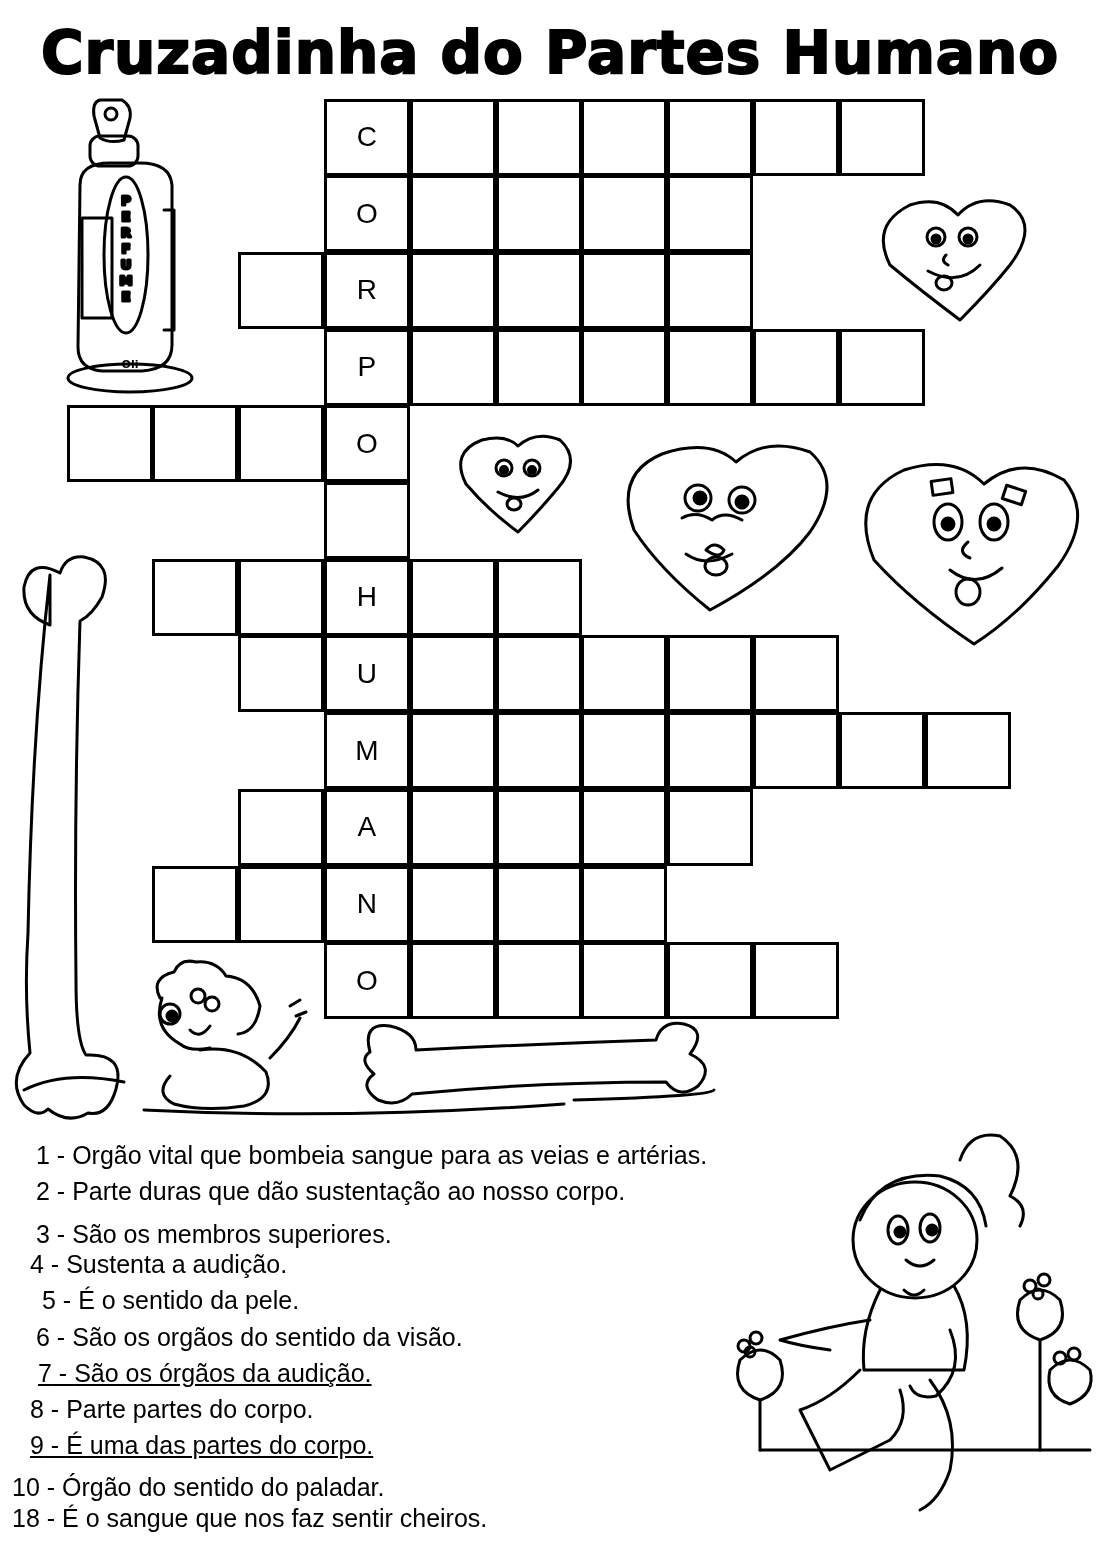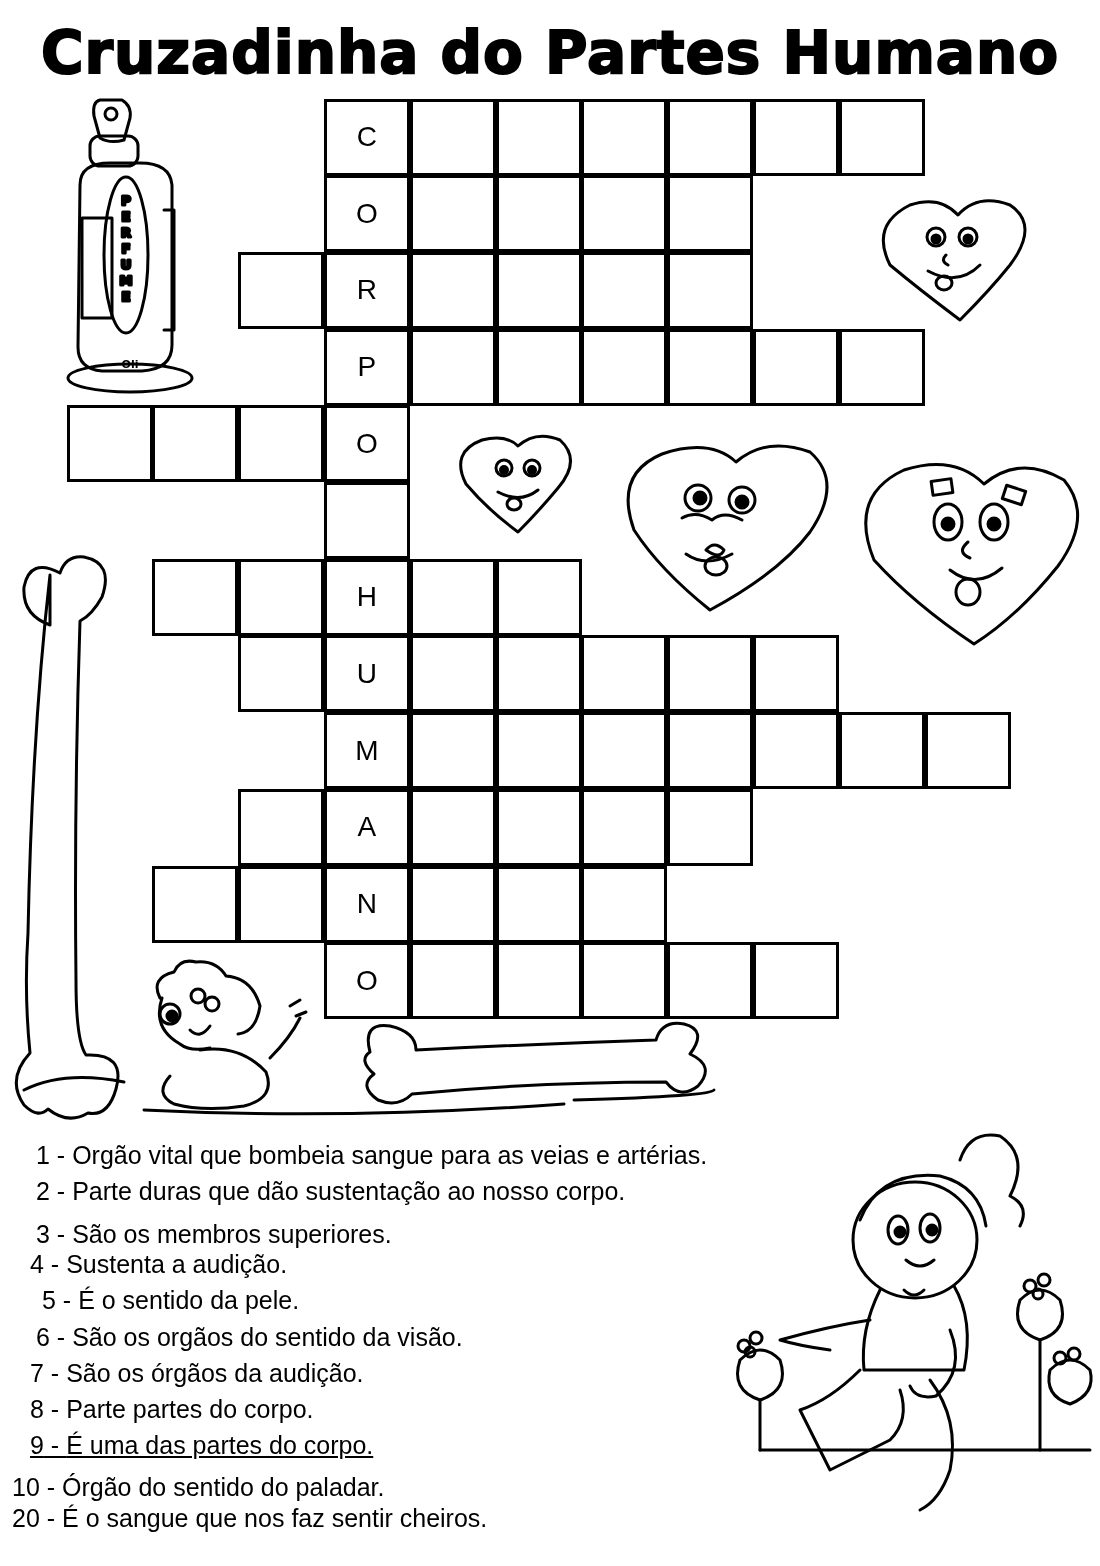--- a/index.html
+++ b/index.html
@@ -210,18 +210,18 @@
     <circle cx="354" cy="234" r="6"></circle>
 </svg>
 
 <div class="clues" id="clues">
     <div class="clue" style="top: 0px; left: 6px;"><span>1</span><span> - </span><span>Orgão vital que bombeia sangue para as veias e artérias.</span></div>
     <div class="clue" style="top: 36.3px; left: 6px;"><span>2</span><span> - </span><span>Parte duras que dão sustentação ao nosso corpo.</span></div>
     <div class="clue" style="top: 79px; left: 6px;"><span>3</span><span> - </span><span>São os membros superiores.</span></div>
     <div class="clue" style="top: 108.9px; left: 0px;"><span>4</span><span> - </span><span>Sustenta a audição.</span></div>
     <div class="clue" style="top: 145.2px; left: 12px;"><span>5</span><span> - </span><span>É o sentido da pele.</span></div>
     <div class="clue" style="top: 181.5px; left: 6px;"><span>6</span><span> - </span><span>São os orgãos do sentido da visão.</span></div>
-    <div class="clue" style="top: 217.8px; left: 0px;"><span>7</span><span> - </span><span>São os órgãos da audição.</span></div>
+    <div class="clue" style="top: 217.8px; left: 8px; text-decoration: underline;"><span>7</span><span> - </span><span>São os órgãos da audição.</span></div>
     <div class="clue" style="top: 254.1px; left: 0px;"><span>8</span><span> - </span><span>Parte partes do corpo.</span></div>
     <div class="clue" style="top: 290.4px; left: 0px; text-decoration: underline;"><span>9</span><span> - </span><span>É uma das partes do corpo.</span></div>
     <div class="clue" style="top: 332px; left: -18px;"><span>10</span><span> - </span><span>Órgão do sentido do paladar.</span></div>
-    <div class="clue" style="top: 363px; left: -18px;"><span>20</span><span> - </span><span>É o sangue que nos faz sentir cheiros.</span></div>
+    <div class="clue" style="top: 363px; left: -18px;"><span>18</span><span> - </span><span>É o sangue que nos faz sentir cheiros.</span></div>
   </div>
 
 </body></html>

